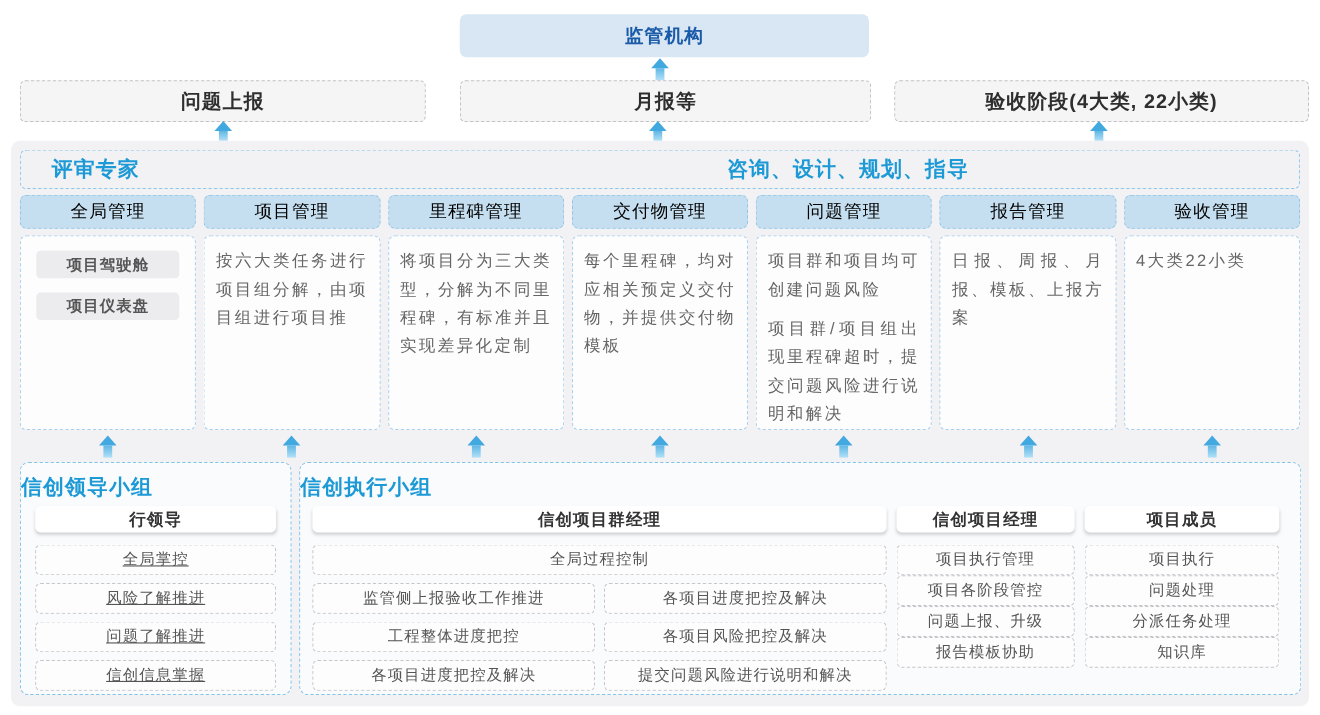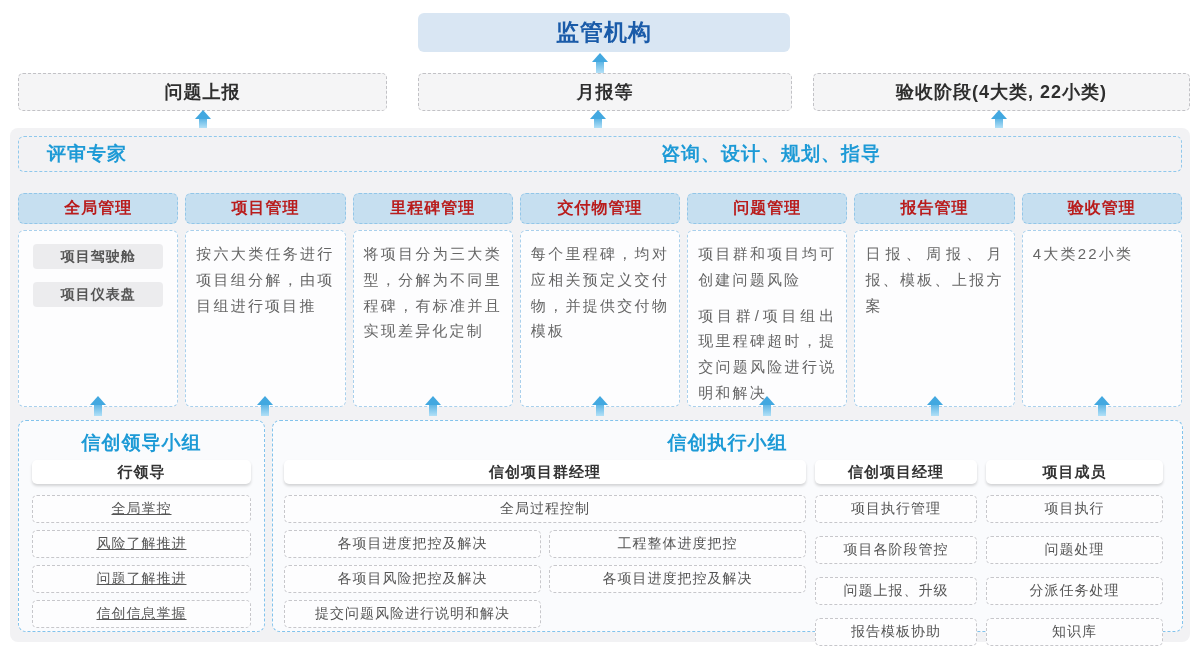--- a/index.html
+++ b/index.html
@@ -1,21 +1,21 @@
 <!DOCTYPE html>
 <html><head>
 <meta charset="utf-8">
 <style>
   html,body{margin:0;padding:0;background:#ffffff;}
   body{font-family:"Liberation Sans","DejaVu Sans",sans-serif;}
   .canvas{position:relative;width:1200px;height:650px;background:#ffffff;overflow:hidden;}
 
   
   .regulator{position:absolute;left:418px;top:13px;width:372px;height:39px;
-    background:#d9e6f3;border-radius:6px;color:#1a5ba9;font-size:23px;font-weight:bold;
+    background:#d9e6f3;border-radius:6px;color:#1a5ba9;font-size:17px;font-weight:bold;
     display:flex;align-items:center;justify-content:center;letter-spacing:1px;}
 
   
   .dashed-box{position:absolute;top:73px;height:36px;background:#f5f5f6;
     border:1px dashed #c2c2c6;border-radius:5px;color:#2e2e2e;font-size:18px;font-weight:bold;
     display:flex;align-items:center;justify-content:center;letter-spacing:1px;}
 
   
   .arrow{position:absolute;width:16px;display:flex;flex-direction:column;align-items:center;}
   .arrow .head{width:0;height:0;border-left:8px solid transparent;border-right:8px solid transparent;
@@ -31,48 +31,48 @@
     border:1px dashed #8fc8ec;border-radius:6px;}
   .consult .lbl{position:absolute;top:0;height:34px;display:flex;align-items:center;
     color:#1d9ad6;font-size:19px;font-weight:bold;letter-spacing:1px;}
   .consult .lbl.left{left:28px;}
   .consult .lbl.right{left:642px;}
 
   
   .cols{position:absolute;left:8px;top:49px;width:1164px;display:flex;gap:7px;}
   .col{flex:1;display:flex;flex-direction:column;}
   .col-header{height:29px;background:#c6dff0;border:1px dashed #92c6e8;border-radius:6px;
-    color:#b91c1c;font-size:16px;font-weight:bold;display:flex;align-items:center;justify-content:center;
-    letter-spacing:1px;margin-top:16px;}
+    color:#000000;font-size:16px;font-weight:normal;display:flex;align-items:center;justify-content:center;
+    letter-spacing:1px;}
   .col-body{margin-top:6px;height:155px;background:#fdfdfe;border:1px dashed #a9d0ec;border-radius:6px;
     padding:10px 10px;color:#666;font-size:15px;line-height:1.72;letter-spacing:2.2px;
     text-align:justify;}
   .col-body p{margin:0 0 10px 0;}
   .pill-gray{background:#ececee;border-radius:4px;height:25px;margin:3px 4px 13px 4px;
     display:flex;align-items:center;justify-content:center;color:#555;font-size:14px;letter-spacing:1px;font-weight:bold;}
 
   
   .group{position:absolute;top:420px;height:212px;border:1px dashed #82c3ec;border-radius:8px;
     background:#fafbfd;box-sizing:border-box;}
-  .group-title{margin-top:9px;text-align:center;color:#1d9ad6;font-size:19px;font-weight:bold;
+  .group-title{margin-top:9px;text-align:left;color:#1d9ad6;font-size:19px;font-weight:bold;
     letter-spacing:1px;}
   .role-pill{height:24px;background:#ffffff;border-radius:5px;box-shadow:0 2px 3px rgba(0,0,0,0.16);
     display:flex;align-items:center;justify-content:center;color:#333;font-size:15px;font-weight:bold;
     letter-spacing:1px;}
   .item{height:26px;background:#fdfdfe;border:1px dashed #c7c7cb;border-radius:5px;
     display:flex;align-items:center;justify-content:center;color:#555;font-size:14px;letter-spacing:1px;}
 
   .lead-inner{padding:0 13px;display:flex;flex-direction:column;}
   .lead-inner .role-pill{margin:4px 0 11px 0;}
   .lead-inner .item{margin-bottom:7px;text-decoration:underline;}
 
   .exec-inner{padding:0 11px;display:flex;gap:9px;}
   .sub{display:flex;flex-direction:column;}
   .sub .role-pill{margin:4px 0 11px 0;}
-  .sub .item{margin-bottom:13px;}
+  .sub .item{margin-bottom:0;}
   .sub.pm{width:522px;}
   .sub.proj{width:162px;}
   .sub.mem{width:177px;}
   .pm-grid{display:grid;grid-template-columns:1fr 1fr;column-gap:8px;row-gap:7px;}
 </style>
 </head>
 <body>
 
 <div class="canvas">
 
@@ -204,20 +204,21 @@
   </div>
 
   <div class="group" style="left:272px;width:911px">
     <div class="group-title">信创执行小组</div>
     <div class="exec-inner">
 
       <div class="sub pm">
         <div class="role-pill">信创项目群经理</div>
         <div class="item" style="margin-bottom:7px">全局过程控制</div>
         <div class="pm-grid">
+          <div class="item" style="margin-bottom:0">监管侧上报验收工作推进</div>
           <div class="item" style="margin-bottom:0">各项目进度把控及解决</div>
           <div class="item" style="margin-bottom:0">工程整体进度把控</div>
           <div class="item" style="margin-bottom:0">各项目风险把控及解决</div>
           <div class="item" style="margin-bottom:0">各项目进度把控及解决</div>
           <div class="item" style="margin-bottom:0">提交问题风险进行说明和解决</div>
         </div>
       </div>
 
       <div class="sub proj">
         <div class="role-pill">信创项目经理</div>

